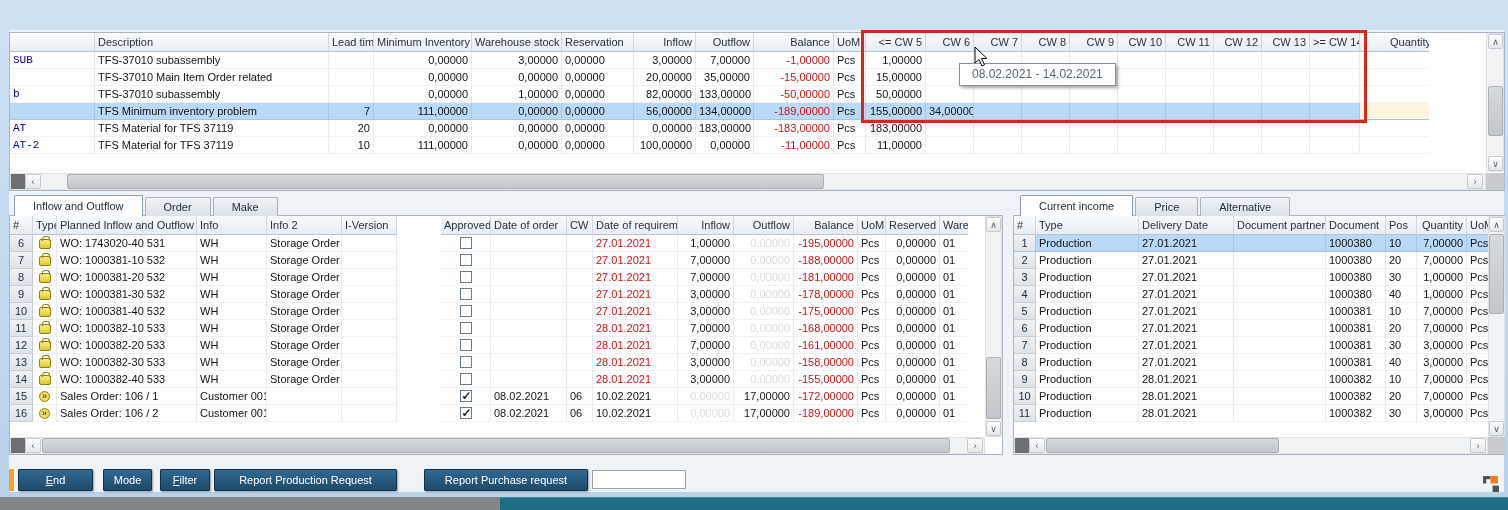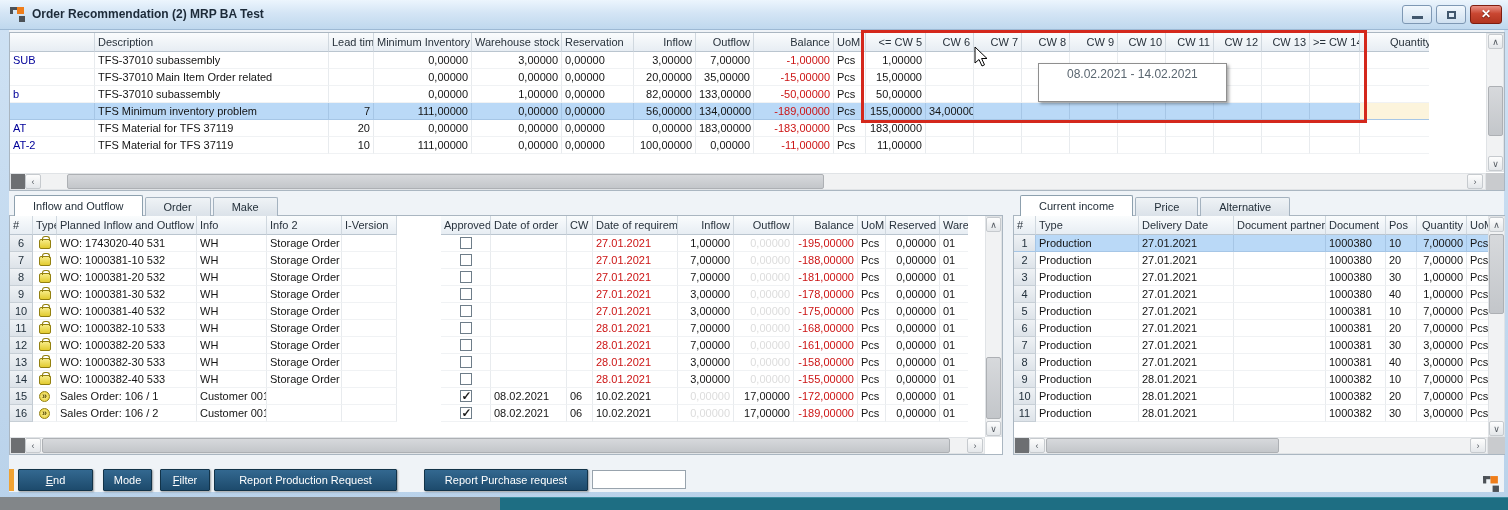--- a/index.html
+++ b/index.html
@@ -45,21 +45,21 @@
   .cb .box{width:12px;height:12px;background:#fff;border:1px solid #6e7d89;position:relative;}
   .cb.on .box::before{content:"\2713";position:absolute;left:1px;top:-3px;font-size:12px;font-weight:700;color:#1c1c1c;}
   .icon{display:flex;align-items:center;justify-content:center;}
   .ig{width:12px;height:10px;position:relative;margin-top:2px;}
   .wo .ig{background:linear-gradient(180deg,#f7ec86,#e2cb30);border:1px solid #93800f;border-radius:2px;}
   .wo .ig::before{content:"";position:absolute;left:2px;top:-4px;width:6px;height:4px;border:1px solid #93800f;border-bottom:none;border-radius:3px 3px 0 0;}
   .so .ig{width:11px;height:11px;margin-top:1px;background:radial-gradient(#f9ef9a,#e7ce2d);border:1px solid #93800f;border-radius:50%;}
   .so .ig::before{content:"\00BB";position:absolute;left:2px;top:-4px;font-size:9px;font-weight:700;color:#5c4d00;}
   
   #tt{left:10px;top:33px;width:1419px;height:139px;}
-  #tt .c0{width:85px;color:#000099;}
+  #tt .c0{width:85px;color:#000099;font-family:Liberation Mono, monospace;}
   #tt .h.c0{color:#28323c;}
   #tt .c1{width:234px;}
   #tt .c2{width:45px;text-align:right;}
   #tt .c3{width:98px;text-align:right;}
   #tt .c4{width:90px;text-align:right;}
   #tt .c5{width:72px;text-align:left;}
   #tt .c6{width:62px;text-align:right;}
   #tt .c7{width:58px;text-align:right;}
   #tt .c8{width:80px;text-align:right;}
   #tt .c9{width:32px;}
@@ -108,21 +108,21 @@
   .tab.active{height:21px;line-height:20px;background:#fff;border-color:#8da0ae;}
   
   .sbz{position:absolute;background:#f1f2f3;border:1px solid #e0e3e6;}
   .sba{position:absolute;background:linear-gradient(180deg,#fdfdfd,#e4e7ea);border:1px solid #c6cace;
     color:#555b62;font-size:9px;text-align:center;border-radius:2px;}
   .sbt{position:absolute;background:linear-gradient(180deg,#d7d9dc,#c3c6ca);border:1px solid #adb0b4;border-radius:2px;}
   .sbd{position:absolute;background:#6d6f72;}
   .sbc{position:absolute;background:#c9cbce;}
   
   .redrect{position:absolute;left:861px;top:30px;width:506px;height:93px;border:3px solid #d4281c;z-index:5;}
-  .tooltip{position:absolute;left:1038px;top:63px;height:39px;line-height:21px;padding:0 28px;z-index:7;
+  .tooltip{position:absolute;left:959px;top:63px;height:23px;line-height:21px;padding:0 12px;z-index:7;
     background:#fff;border:1px solid #8f8f8f;box-shadow:2px 2px 3px rgba(0,0,0,.35);color:#5a6670;font-size:12px;white-space:nowrap;}
   .cursor{position:absolute;left:974px;top:46px;z-index:8;}
   
   .accent{position:absolute;left:9px;top:469px;width:5px;height:22px;background:#f0a233;}
   #btns .btn{position:absolute;top:469px;height:22px;display:flex;align-items:center;justify-content:center;
     color:#fff;font-size:11px;background:linear-gradient(180deg,#336890,#1d4a6c);border:1px solid #123349;
     box-shadow:1px 1px 2px rgba(0,0,0,.35);border-radius:1px;}
   #btns .btn u{text-decoration:underline;}
   #btns .btn:nth-child(1){left:18px;width:75px;}
   #btns .btn:nth-child(2){left:103px;width:49px;}
@@ -134,40 +134,20 @@
   
   .statusband{position:absolute;left:0;bottom:0;width:1508px;height:13px;}
   .sb-gray{position:absolute;left:0;top:0;width:500px;height:13px;background:#828689;}
   .sb-teal{position:absolute;left:500px;top:0;width:1008px;height:13px;background:#1e6e83;border-top:1px solid #3d8ea1;}
 </style>
 </head>
 <body>
 
 <div class="window">
 
-  <div class="titlebar">
-    <svg class="app-icon" viewBox="0 0 17 17">
-      <rect x="1" y="1" width="7" height="3" fill="#4c5157"></rect>
-        <rect x="1" y="1" width="3" height="7" fill="#4c5157"></rect>
-      <rect x="10" y="10" width="6" height="6" fill="#4c5157"></rect>
-        <rect x="8" y="1" width="7" height="7" fill="#ef7d1a"></rect>
-    </svg>
-    <span class="title">Order Recommendation (2) MRP BA Test</span>
-    <span class="winbtns">
-      <span class="wbtn">
-          <span class="g-min"></span>
-        </span>
-      <span class="wbtn">
-          <span class="g-max"></span>
-        </span>
-      <span class="wbtn close">
-          <span class="g-x">✕</span>
-        </span>
-    </span>
-  </div>
 
   <div class="contentbg"></div>
 
   <div class="frame" id="f-top"></div>
   <div class="grid" id="tt">
       <div class="tr hrow">
         <div class="td h c0"></div>
         <div class="td h c1">Description</div>
         <div class="td h c2">Lead time</div>
         <div class="td h c3">Minimum Inventory</div>

